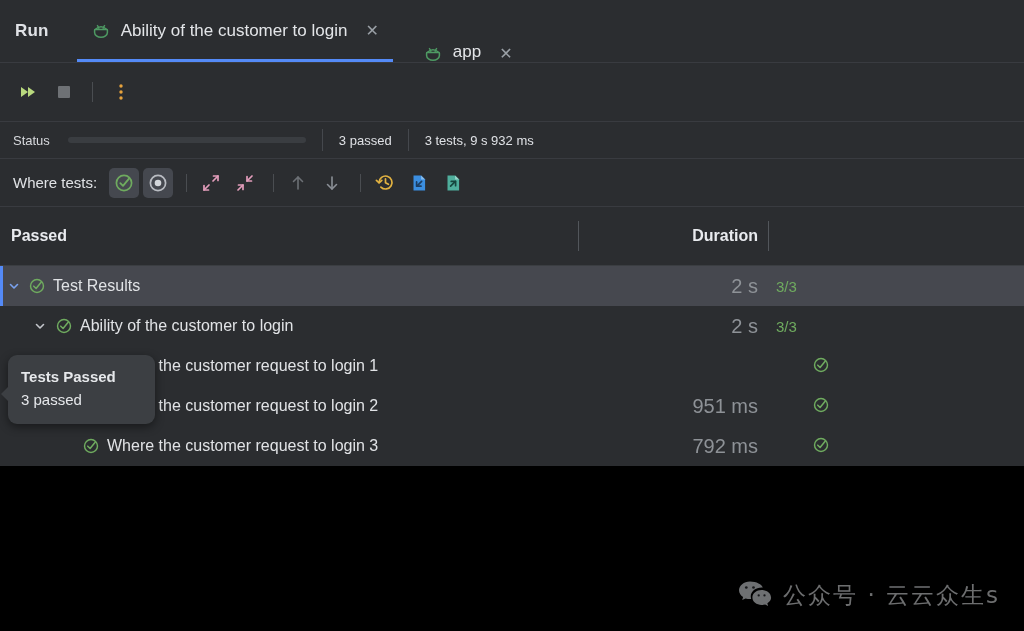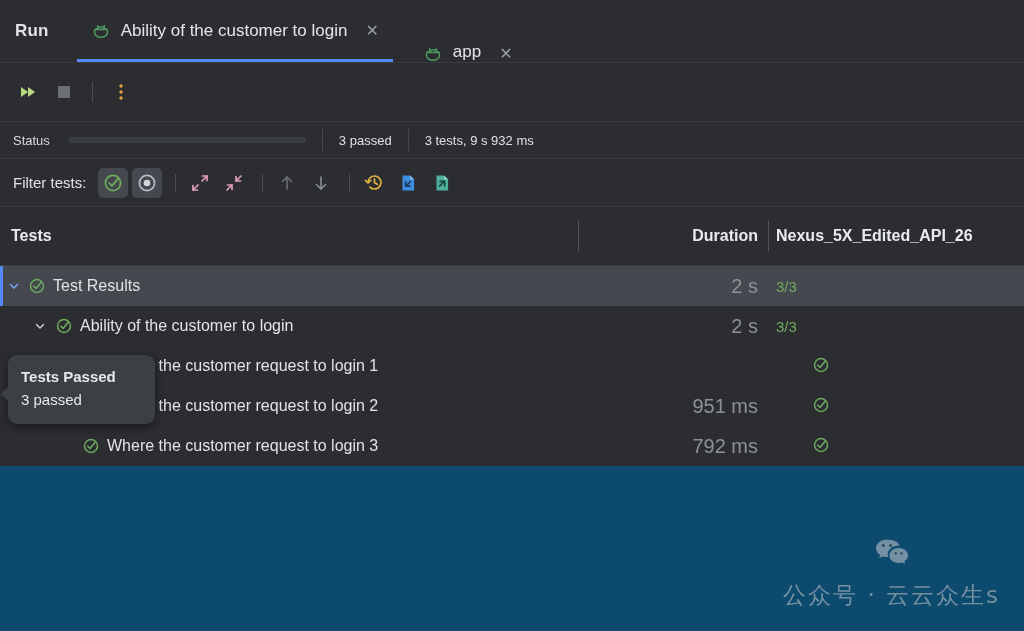--- a/index.html
+++ b/index.html
@@ -12,21 +12,21 @@
     height: 631px;
     overflow: hidden;
     font-family: "Liberation Sans", "DejaVu Sans", sans-serif;
     color: #dfe1e5;
     -webkit-font-smoothing: antialiased;
   }
   .app {
     position: relative;
     width: 1024px;
     height: 631px;
-    background: #0c4a6e;
+    background: #000000;
   }
 
   
   .tabbar {
     position: relative;
     height: 62px;
     display: flex;
     align-items: center;
     background: #2b2d30;
     border-bottom: 1px solid #393b40;
@@ -223,21 +223,20 @@
   
   .watermark {
     position: absolute;
     right: 24px;
     bottom: 20px;
     display: flex;
     align-items: center;
     gap: 11px;
     opacity: .55;
     user-select: none;
-    flex-direction: column;
   }
   .wm-text {
     font-size: 23px;
     color: #c6c8cb;
     letter-spacing: 2px;
     font-family: "DejaVu Sans", "Liberation Sans", sans-serif;
   }
 </style>
 </head>
 <body>
@@ -306,21 +305,21 @@
     <span class="progress-wrap">
       <span class="progress-bar" style="width: 100%; background: rgb(109, 165, 100);"></span>
     </span>
     <span class="sdiv"></span>
     <span class="status-text">3 passed</span>
     <span class="sdiv"></span>
     <span class="status-text">3 tests, 9 s 932 ms</span>
   </div>
 
   <div class="filterbar">
-    <span class="filter-label">Filter tests:</span>
+    <span class="filter-label">Where tests:</span>
 
     <div class="fbtn toggled">
       <svg width="22" height="22" viewBox="0 0 22 22">
         <circle cx="11" cy="11" r="7.6" fill="none" stroke="#6fab5f" stroke-width="1.7"></circle>
         <path d="M7.3 11.1 L10 13.8 L16 6.6" fill="none" stroke="#6fab5f" stroke-width="1.8" stroke-linecap="round" stroke-linejoin="round"></path>
       </svg>
     </div>
 
     <div class="fbtn toggled">
       <svg width="22" height="22" viewBox="0 0 22 22">
@@ -400,25 +399,24 @@
         <path d="M12.1 2.5 l4 4 h-4 z" fill="#9ad6cb"></path>
         <g stroke="#16463e" stroke-width="1.7" stroke-linecap="round" stroke-linejoin="round" fill="none">
           <line x1="7.6" y1="13.2" x2="12.4" y2="8.4"></line>
           <polyline points="8.2,8.4 12.6,8.4 12.6,12.7"></polyline>
         </g>
       </svg>
     </div>
   </div>
 
   <div class="thead">
-    <span class="th-tests">Tests</span>
+    <span class="th-tests">Passed</span>
     <span class="col-div" style="left:578px;"></span>
     <span class="th-duration">Duration</span>
     <span class="col-div" style="left:768px;"></span>
-    <span class="th-device">Nexus_5X_Edited_API_26</span>
   </div>
 
   <div class="tree">
 
     <div class="row selected d0">
       <span class="sel-marker"></span>
       <span class="chev">
         <svg width="12" height="12" viewBox="0 0 12 12">
             <polyline points="2.5,4.5 6,8 9.5,4.5" fill="none" stroke="#7aa2f0" stroke-width="1.6" stroke-linecap="round" stroke-linejoin="round"></polyline>
           </svg>

